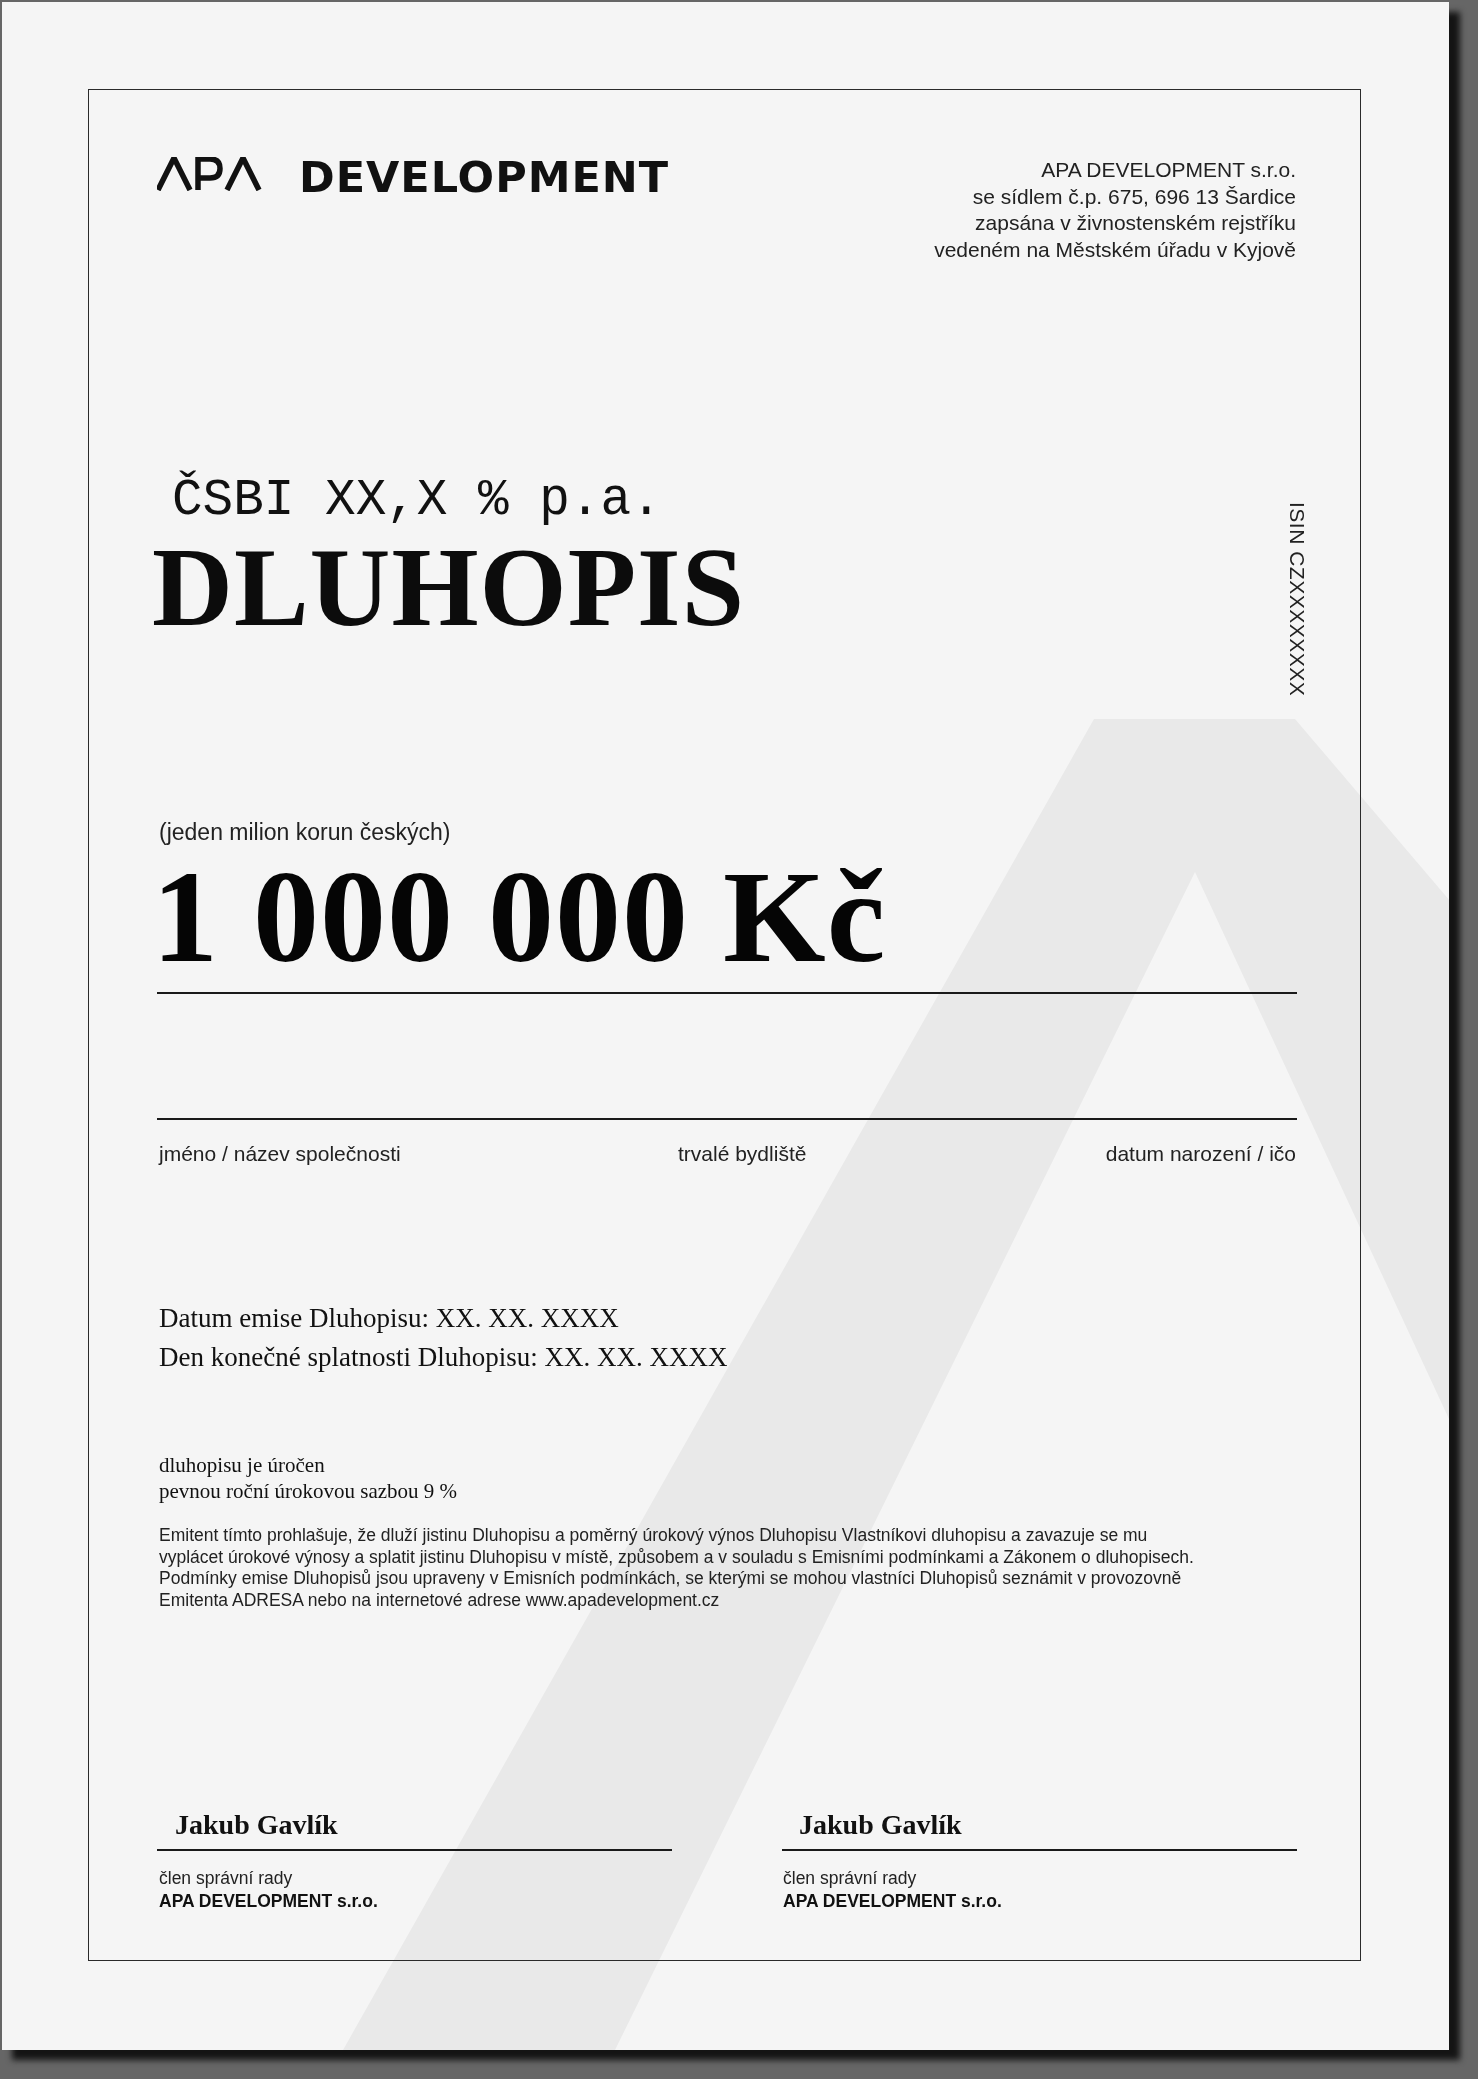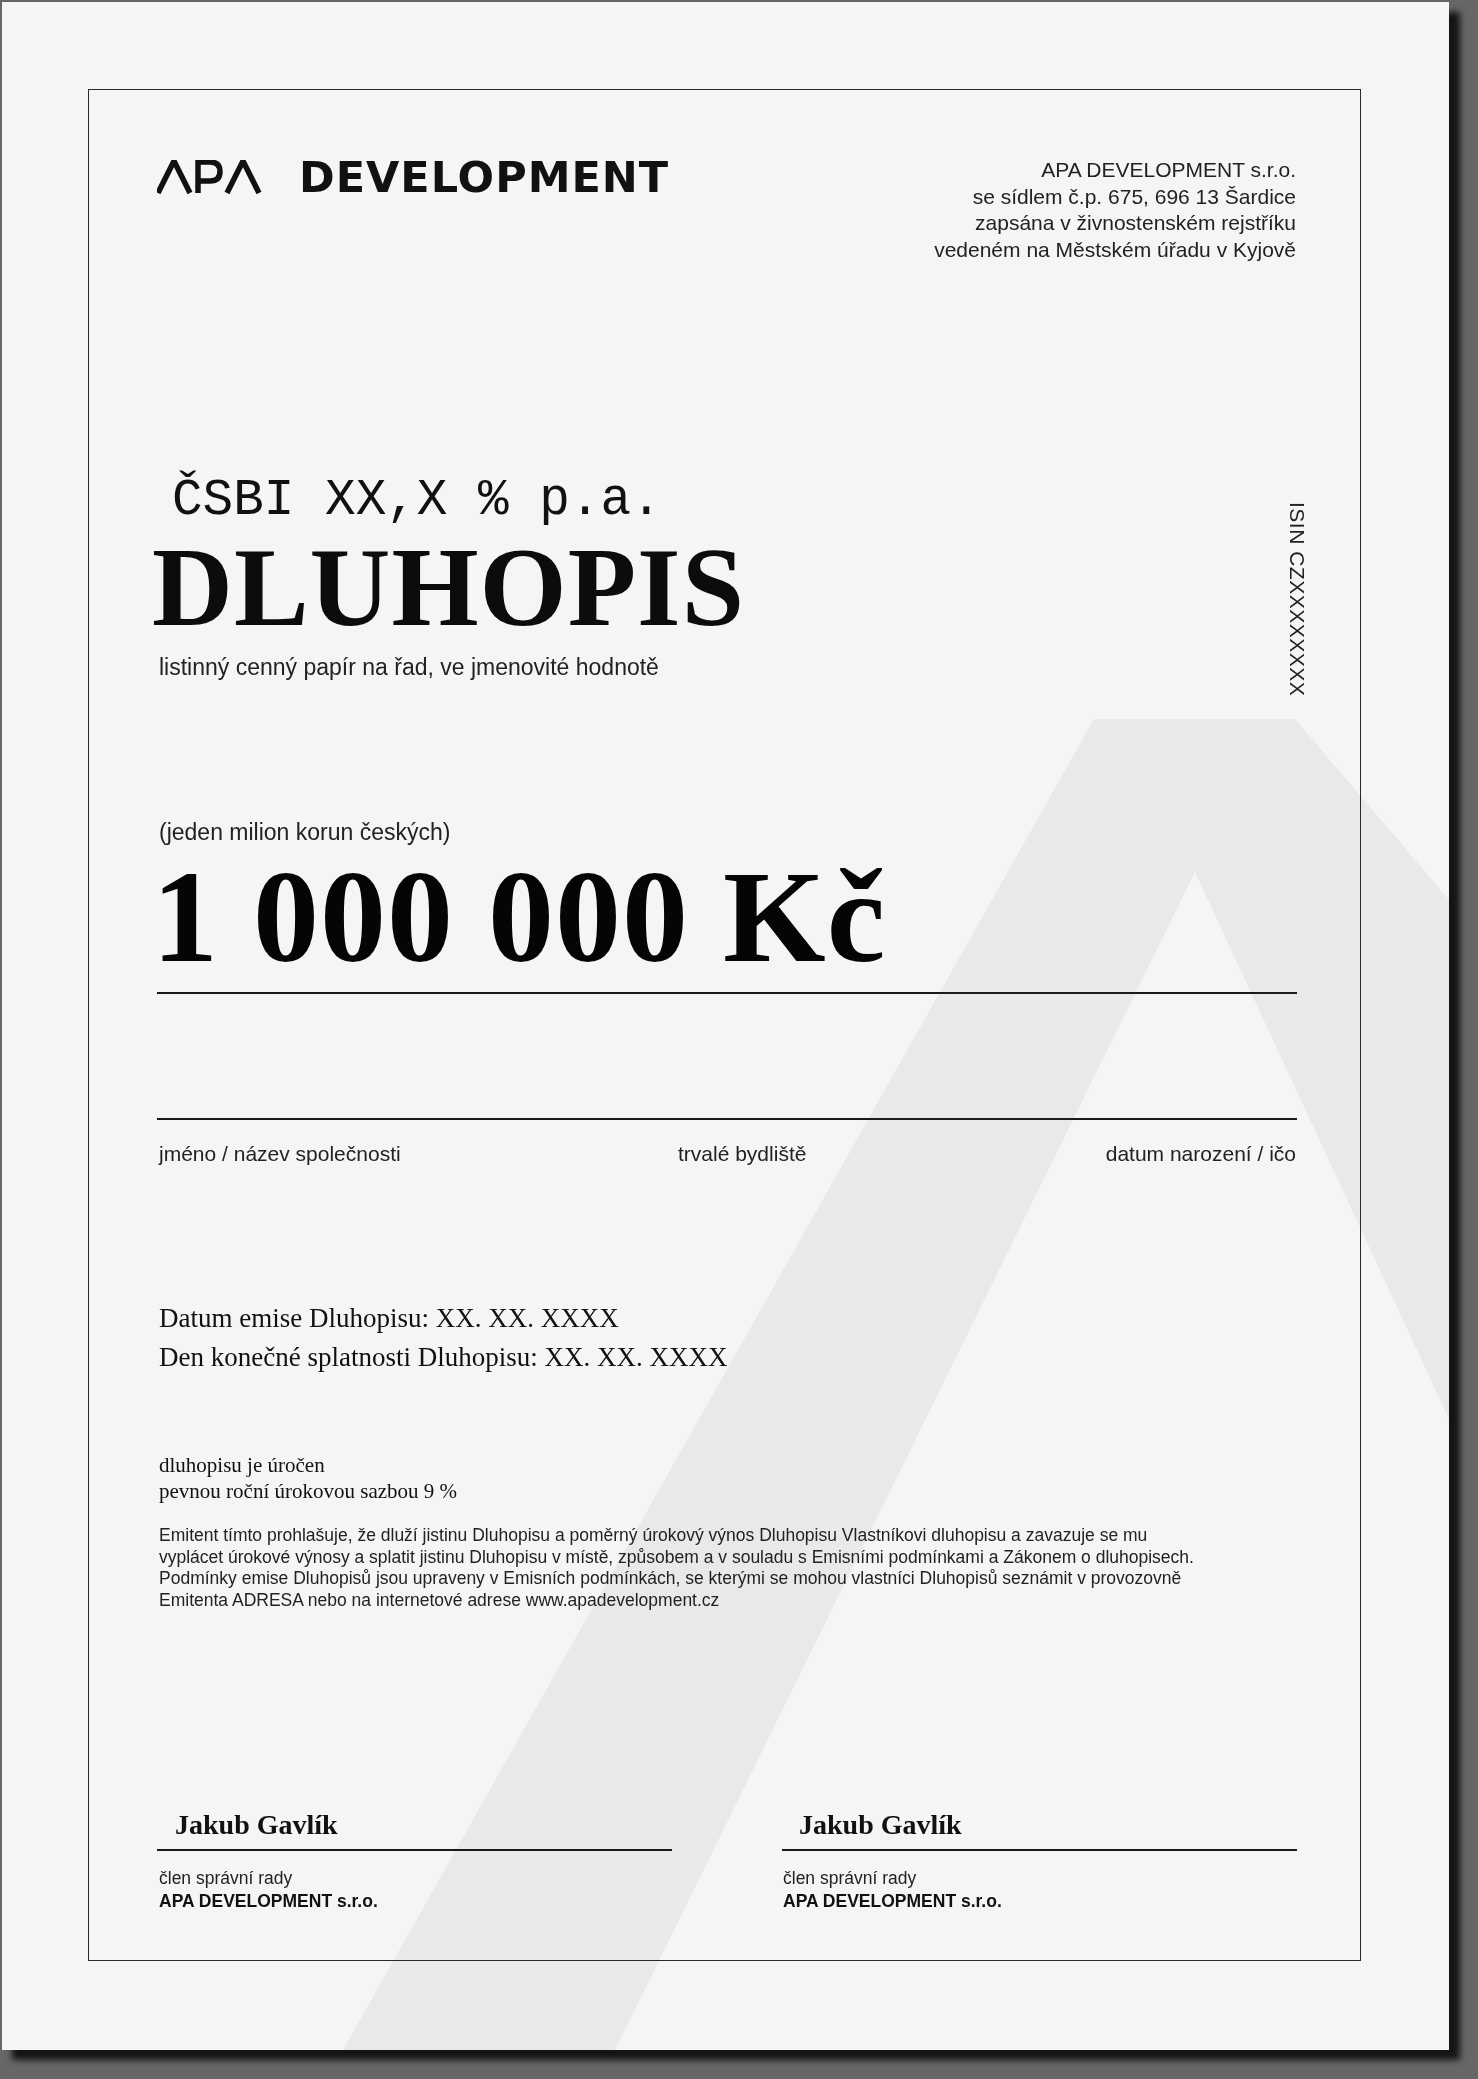--- a/index.html
+++ b/index.html
@@ -51,21 +51,21 @@
   .abs { position: absolute; }
   .serif { font-family: "Liberation Serif", "DejaVu Serif", serif; }
   .sans { font-family: "Liberation Sans", "DejaVu Sans", sans-serif; }
 
   
   .logo {
     left: 155px;
     top: 155px;
     height: 40px;
     display: flex;
-    align-items: center;
+    align-items: flex-start;
     color: #111;
   }
   .logo svg { display: block; }
   .logo-text {
     font-family: "DejaVu Sans", sans-serif;
     font-weight: bold;
     font-size: 43px;
     letter-spacing: 1px;
     line-height: 40px;
     margin-left: 22px;
@@ -201,21 +201,20 @@
 
   <div class="abs company-info sans">
     <div>APA DEVELOPMENT s.r.o.</div>
     <div>se sídlem č.p. 675, 696 13 Šardice</div>
     <div>zapsána v živnostenském rejstříku</div>
     <div>vedeném na Městském úřadu v Kyjově</div>
   </div>
 
   <div class="abs rating serif">ČSBI XX,X % p.a.</div>
   <div class="abs title serif">DLUHOPIS</div>
-  <div class="abs subtitle sans">listinný cenný papír na řad, ve jmenovité hodnotě</div>
   <div class="abs isin sans">ISIN CZXXXXXXXX</div>
 
   <div class="abs amount-words sans">(jeden milion korun českých)</div>
   <div class="abs amount serif">1 000 000 Kč</div>
   <div class="rule" style="left:155px; top:990px; width:1140px;"></div>
 
   <div class="rule" style="left:155px; top:1116px; width:1140px;"></div>
   <div class="abs field-label sans" style="left:157px;">jméno / název společnosti</div>
   <div class="abs field-label sans" style="left:676px;">trvalé bydliště</div>
   <div class="abs field-label sans" style="right:153px; text-align:right;">datum narození / ičo</div>

